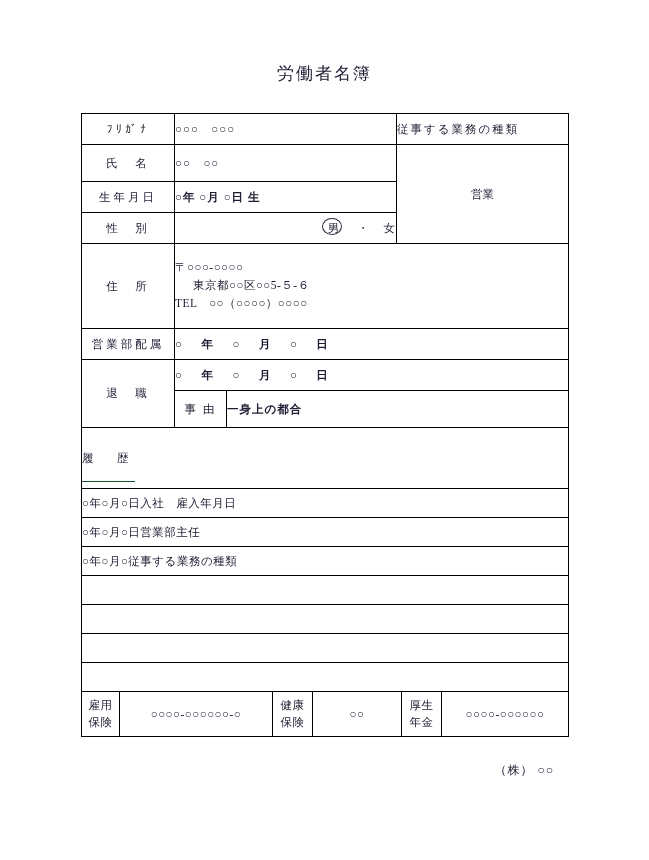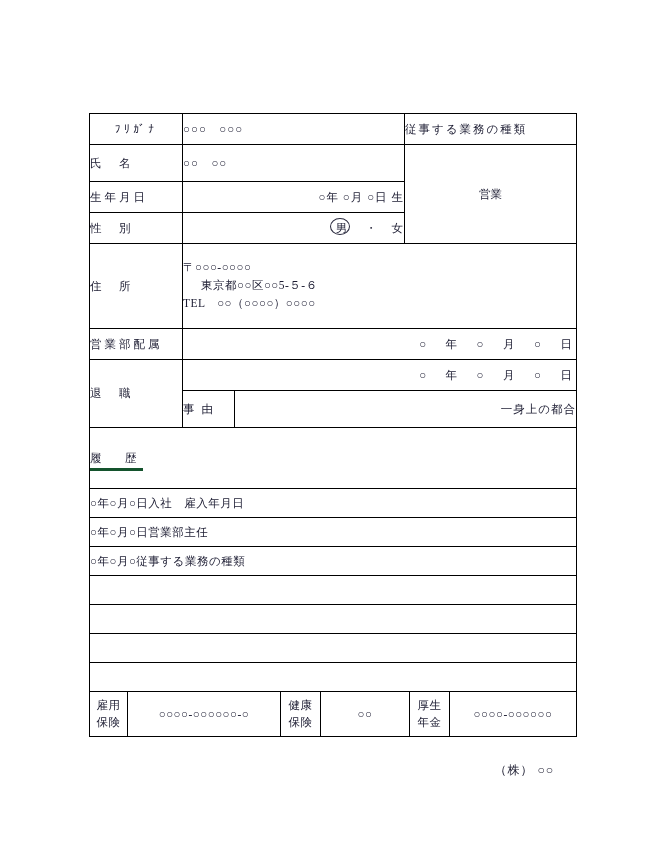--- a/index.html
+++ b/index.html
@@ -30,59 +30,60 @@
     top: 62px;
     width: 649px;
     text-align: center;
     font-size: 17px;
     letter-spacing: 2px;
     color: #1c1c32;
   }
 
   .sheet {
     position: absolute;
-    left: 89px;
+    left: 81px;
     top: 113px;
     width: 487px;
   }
 
   table.roster {
     border-collapse: collapse;
     width: 487px;
     table-layout: fixed;
   }
   table.roster td {
     border: 1px solid #000000;
     padding: 0;
     vertical-align: middle;
     font-size: 11.5px;
     color: #1c1c32;
   }
 
   .lbl {
-    text-align: left;
+    text-align: center;
     letter-spacing: 3px;
     font-size: 11.5px;
     white-space: nowrap;
     margin-top: 32px;
   }
   .lbl-kana {
     text-align: center;
     letter-spacing: 3.5px;
     font-size: 10.5px;
     font-family: "DejaVu Sans", "Liberation Sans", sans-serif;
   }
   .val {
     padding-left: 14px;
     text-align: left;
     letter-spacing: 1px;
   }
   .val-center {
-    text-align: right;
-    letter-spacing: 1px;
+    text-align: left;
+    letter-spacing: 1px;
+    font-weight: bold;
   }
   .spaced {
     letter-spacing: 4px;
   }
 
   .addr {
     padding: 7px 0 7px 14px;
     line-height: 1.55;
     letter-spacing: 0.5px;
   }
@@ -116,22 +117,22 @@
     border-radius: 50%;
     box-sizing: border-box;
   }
   .sep { display: inline-block; padding: 0 10px; }
 
   .rireki {
     padding: 9px 0 0 18px;
     vertical-align: top;
   }
   .rireki span {
-    border-bottom: 3px solid #14532d;
-    padding-bottom: 4px;
+    border-bottom: 1px solid #14532d;
+    padding-bottom: 17px;
     letter-spacing: 6px;
   }
 
   .hist { padding-left: 28px; letter-spacing: 0.5px; }
 
   .ins-lbl {
     text-align: center;
     font-size: 10.5px;
     line-height: 1.45;
     letter-spacing: 0.5px;
@@ -151,20 +152,21 @@
     letter-spacing: 1px;
     padding-right: 14px;
     box-sizing: border-box;
   }
 </style>
 </head>
 <body>
 
 <div class="page">
 
+  <div class="doc-title">労働者名簿</div>
 
   <div class="sheet">
     <table class="roster">
       <colgroup>
         <col style="width:93px">
         <col style="width:52px">
         <col style="width:170px">
         <col style="width:172px">
       </colgroup>
       <tbody>

